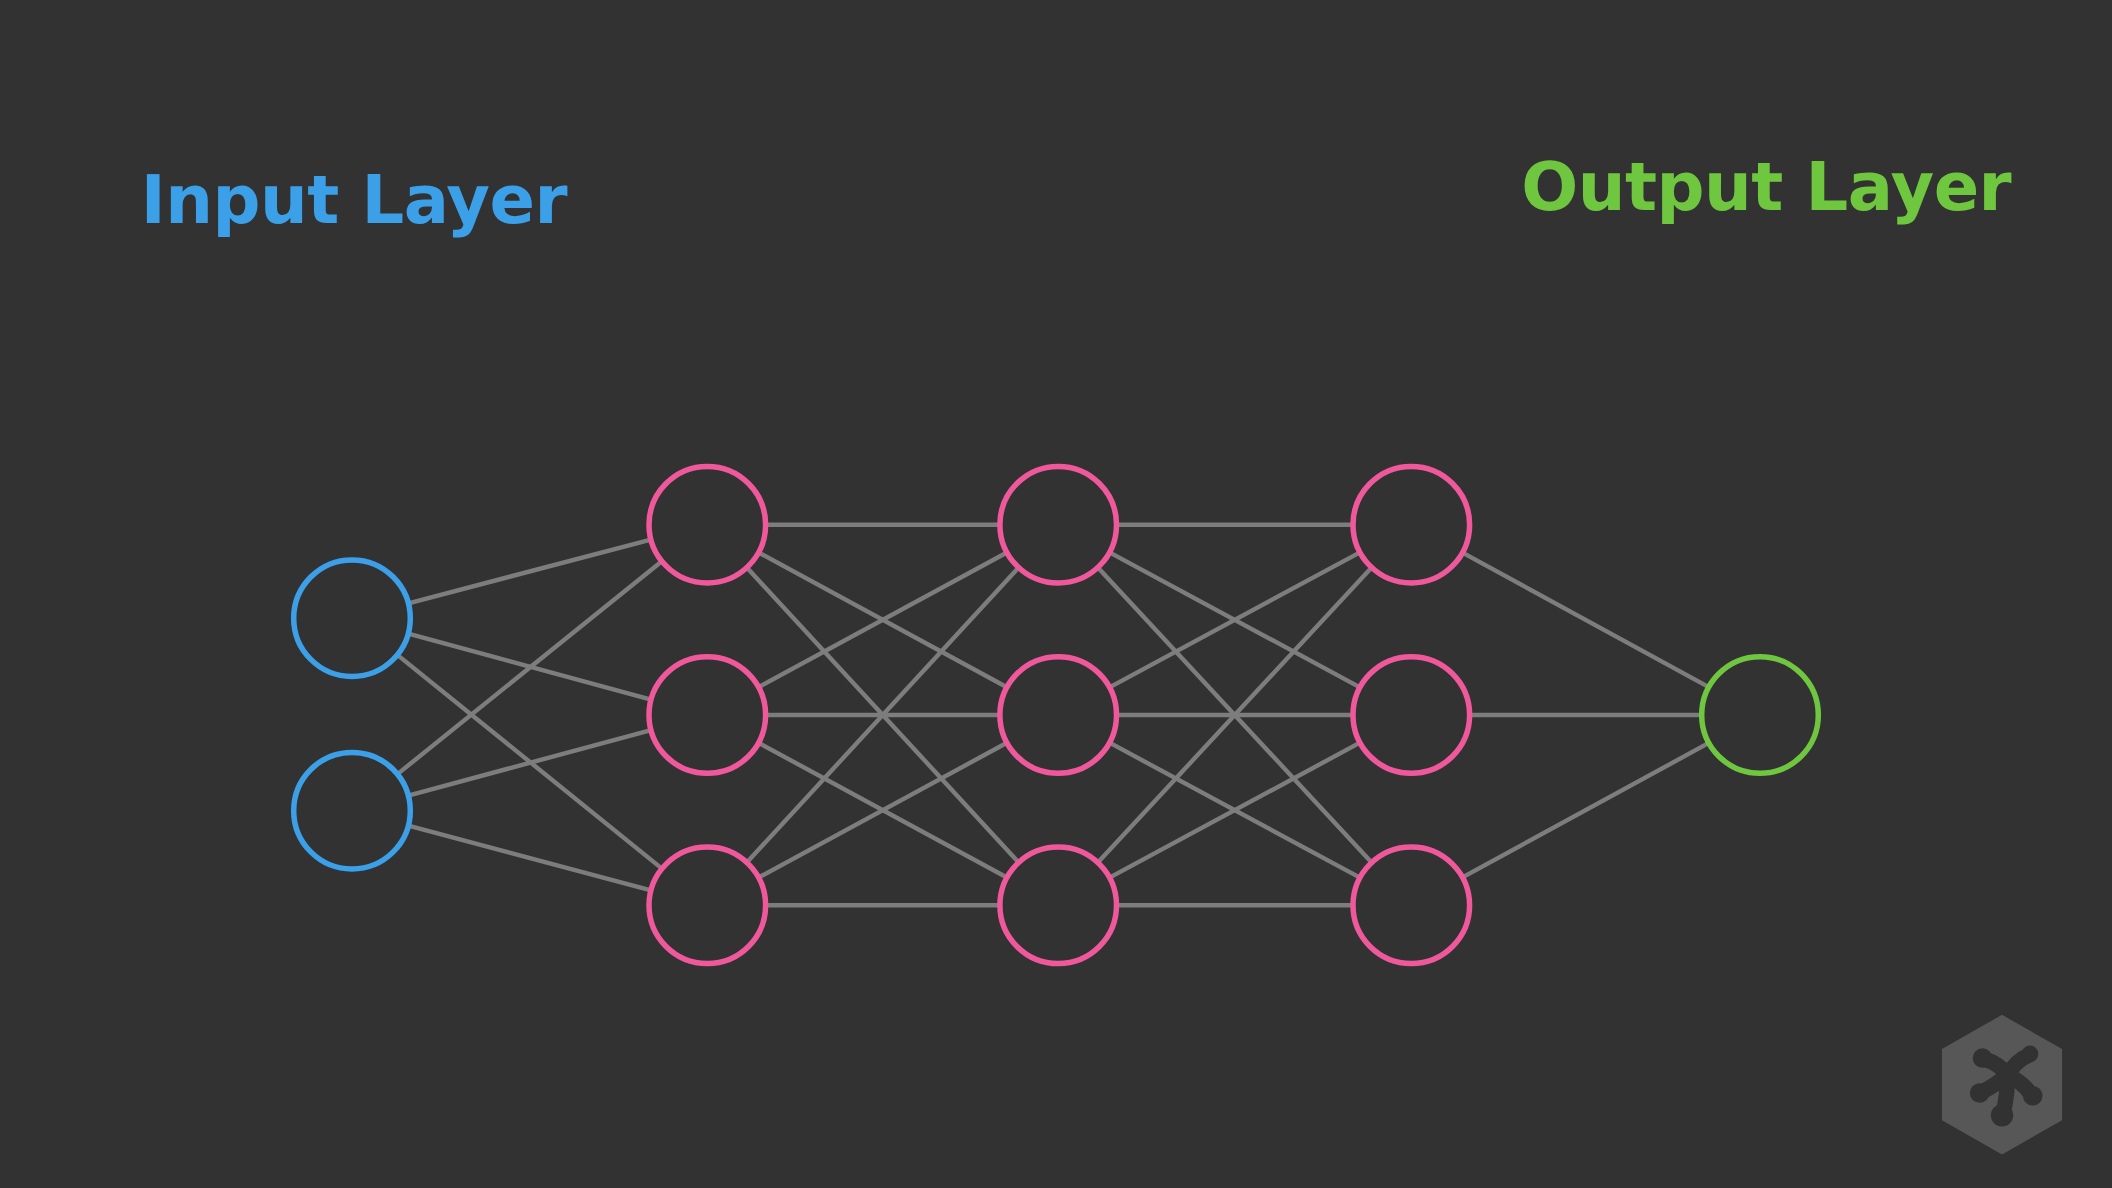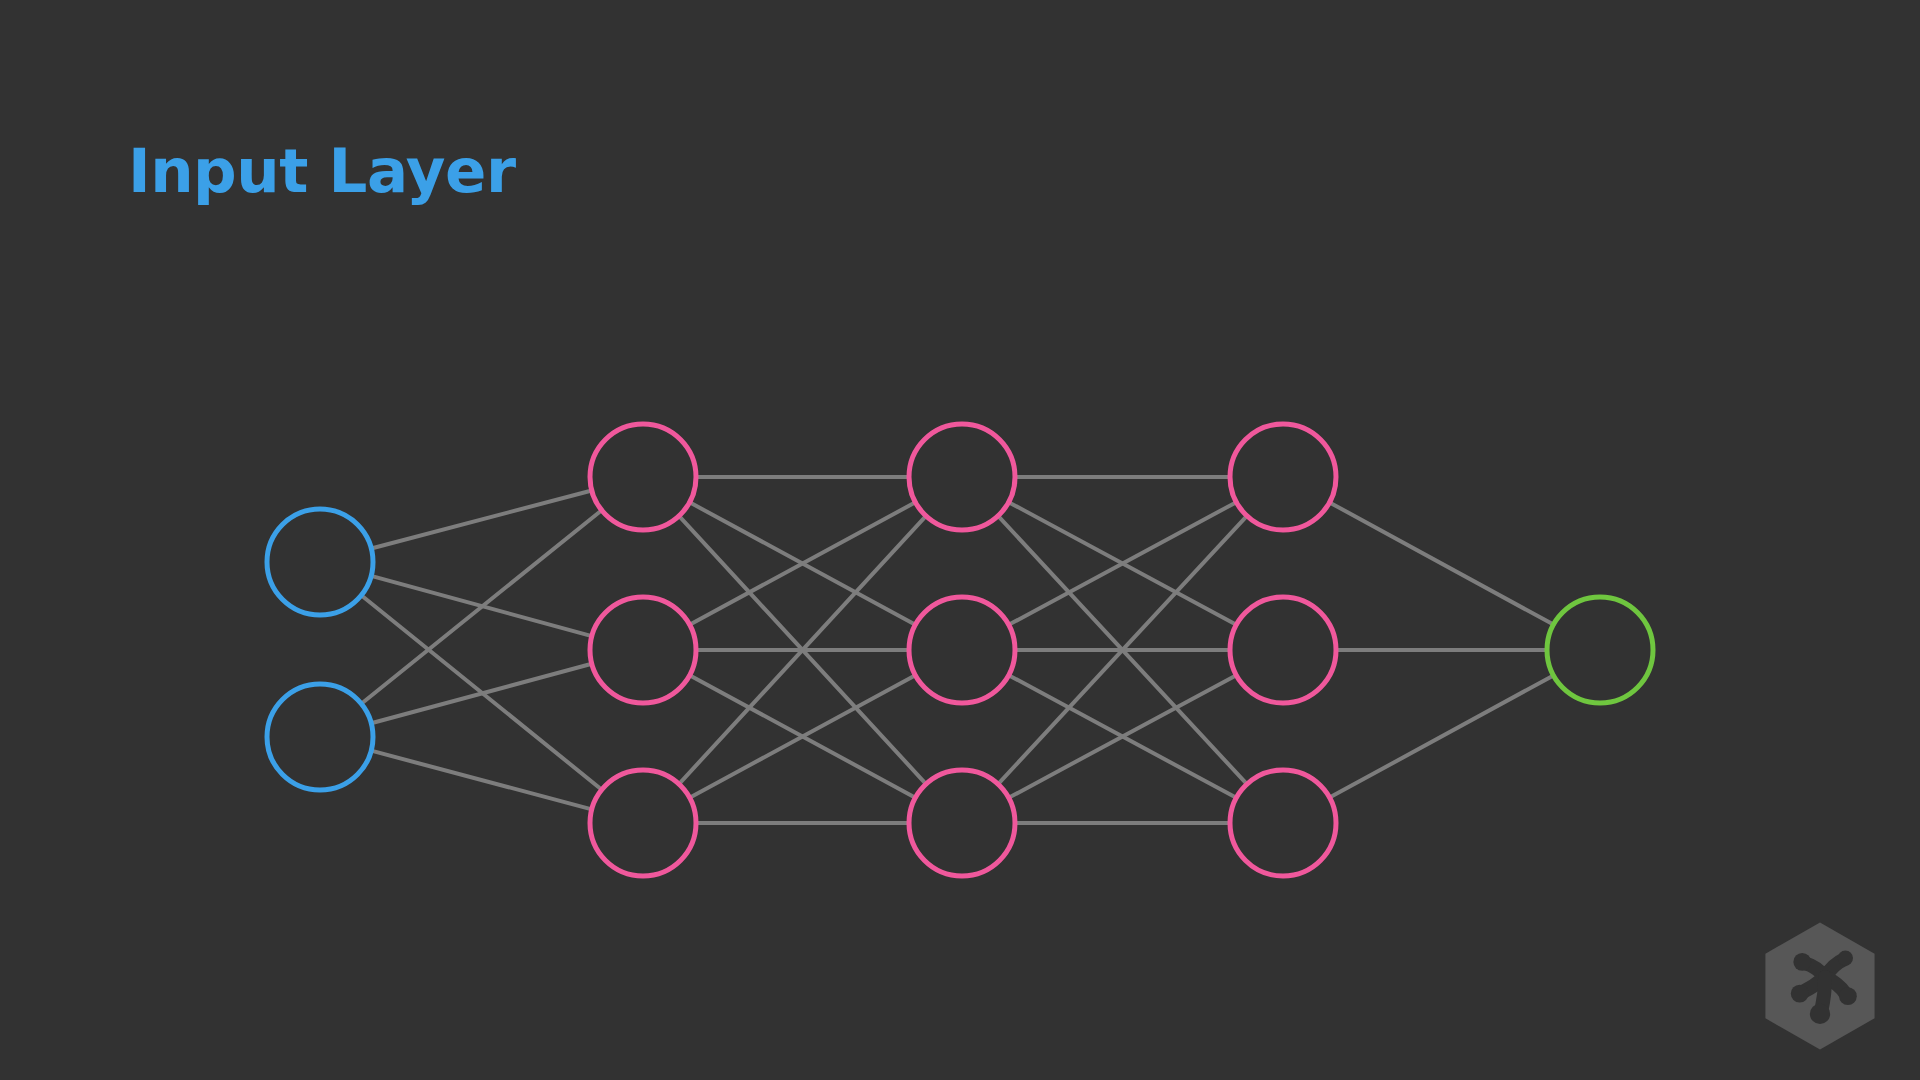--- a/index.html
+++ b/index.html
@@ -95,23 +95,24 @@
         <circle cx="962" cy="477" r="53" fill="none" stroke="#f0589c" stroke-width="5"></circle>
         <circle cx="962" cy="650" r="53" fill="none" stroke="#f0589c" stroke-width="5"></circle>
         <circle cx="962" cy="823" r="53" fill="none" stroke="#f0589c" stroke-width="5"></circle>
         <circle cx="1283" cy="477" r="53" fill="none" stroke="#f0589c" stroke-width="5"></circle>
         <circle cx="1283" cy="650" r="53" fill="none" stroke="#f0589c" stroke-width="5"></circle>
         <circle cx="1283" cy="823" r="53" fill="none" stroke="#f0589c" stroke-width="5"></circle>
         <circle cx="1600" cy="650" r="53" fill="none" stroke="#6fc63f" stroke-width="5"></circle>
       </g>
   </svg>
 
-  <div class="layer-label" id="label-input" style="color: rgb(59, 160, 232);">Input Layer</div>
+  <div class="layer-label" id="label-input" style="color: rgb(59, 160, 232); margin-top: 12px;">Input Layer</div>
 
 
+  <div class="layer-label" id="label-output" style="color: rgb(111, 198, 63);">Output Layer</div>
 
   <svg id="watermark" viewBox="0 0 100 104">
     <path id="wm-hex" d="M50 2 L93 26.5 L93 77.5 L50 102 L7 77.5 L7 26.5 Z" stroke="none" stroke-linejoin="round" fill="#575757"></path>
     <g id="wm-glyph">
       <path d="M38 34 C45 36, 50 40, 54 45 C57 40, 62 34, 69 31" fill="none" stroke-width="11" stroke-linecap="round" stroke-linejoin="round" stroke="#323232"></path>
       <path d="M54 45 C48 50, 42 54, 36 57" fill="none" stroke-width="11" stroke-linecap="round" stroke-linejoin="round" stroke="#323232"></path>
       <path d="M54 45 C60 48, 66 52, 70 58" fill="none" stroke-width="11" stroke-linecap="round" stroke-linejoin="round" stroke="#323232"></path>
       <path d="M54 45 C54 54, 53 63, 51 72" fill="none" stroke-width="11" stroke-linecap="round" stroke-linejoin="round" stroke="#323232"></path>
       <circle cx="36" cy="33" r="7" fill="#323232"></circle>
       <circle cx="70" cy="30" r="6" fill="#323232"></circle>

